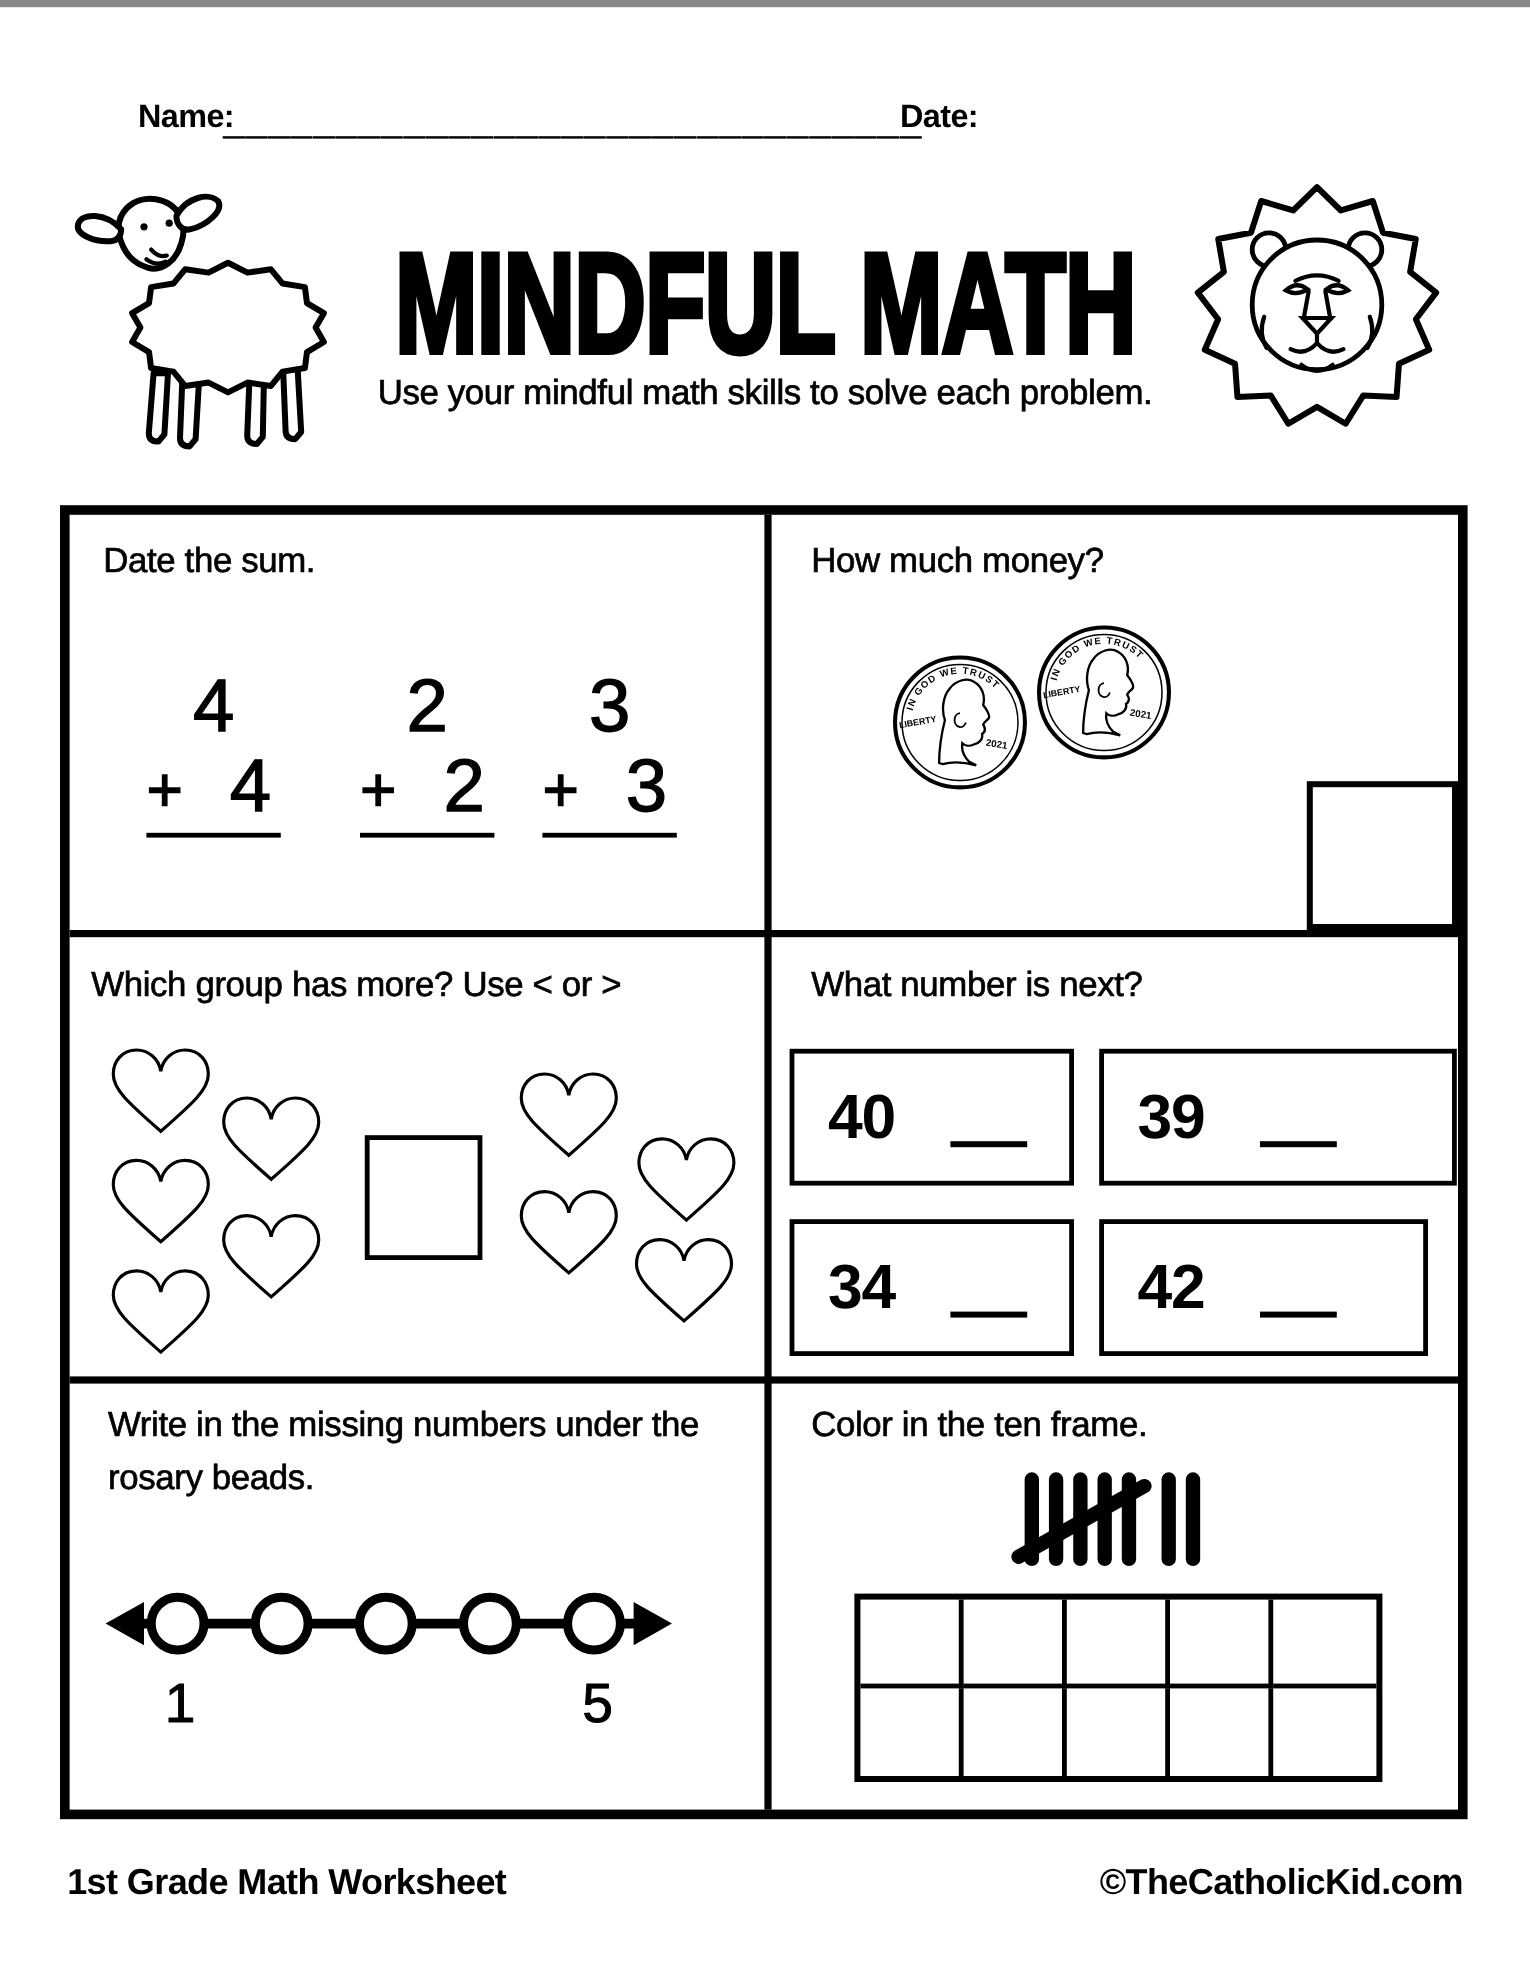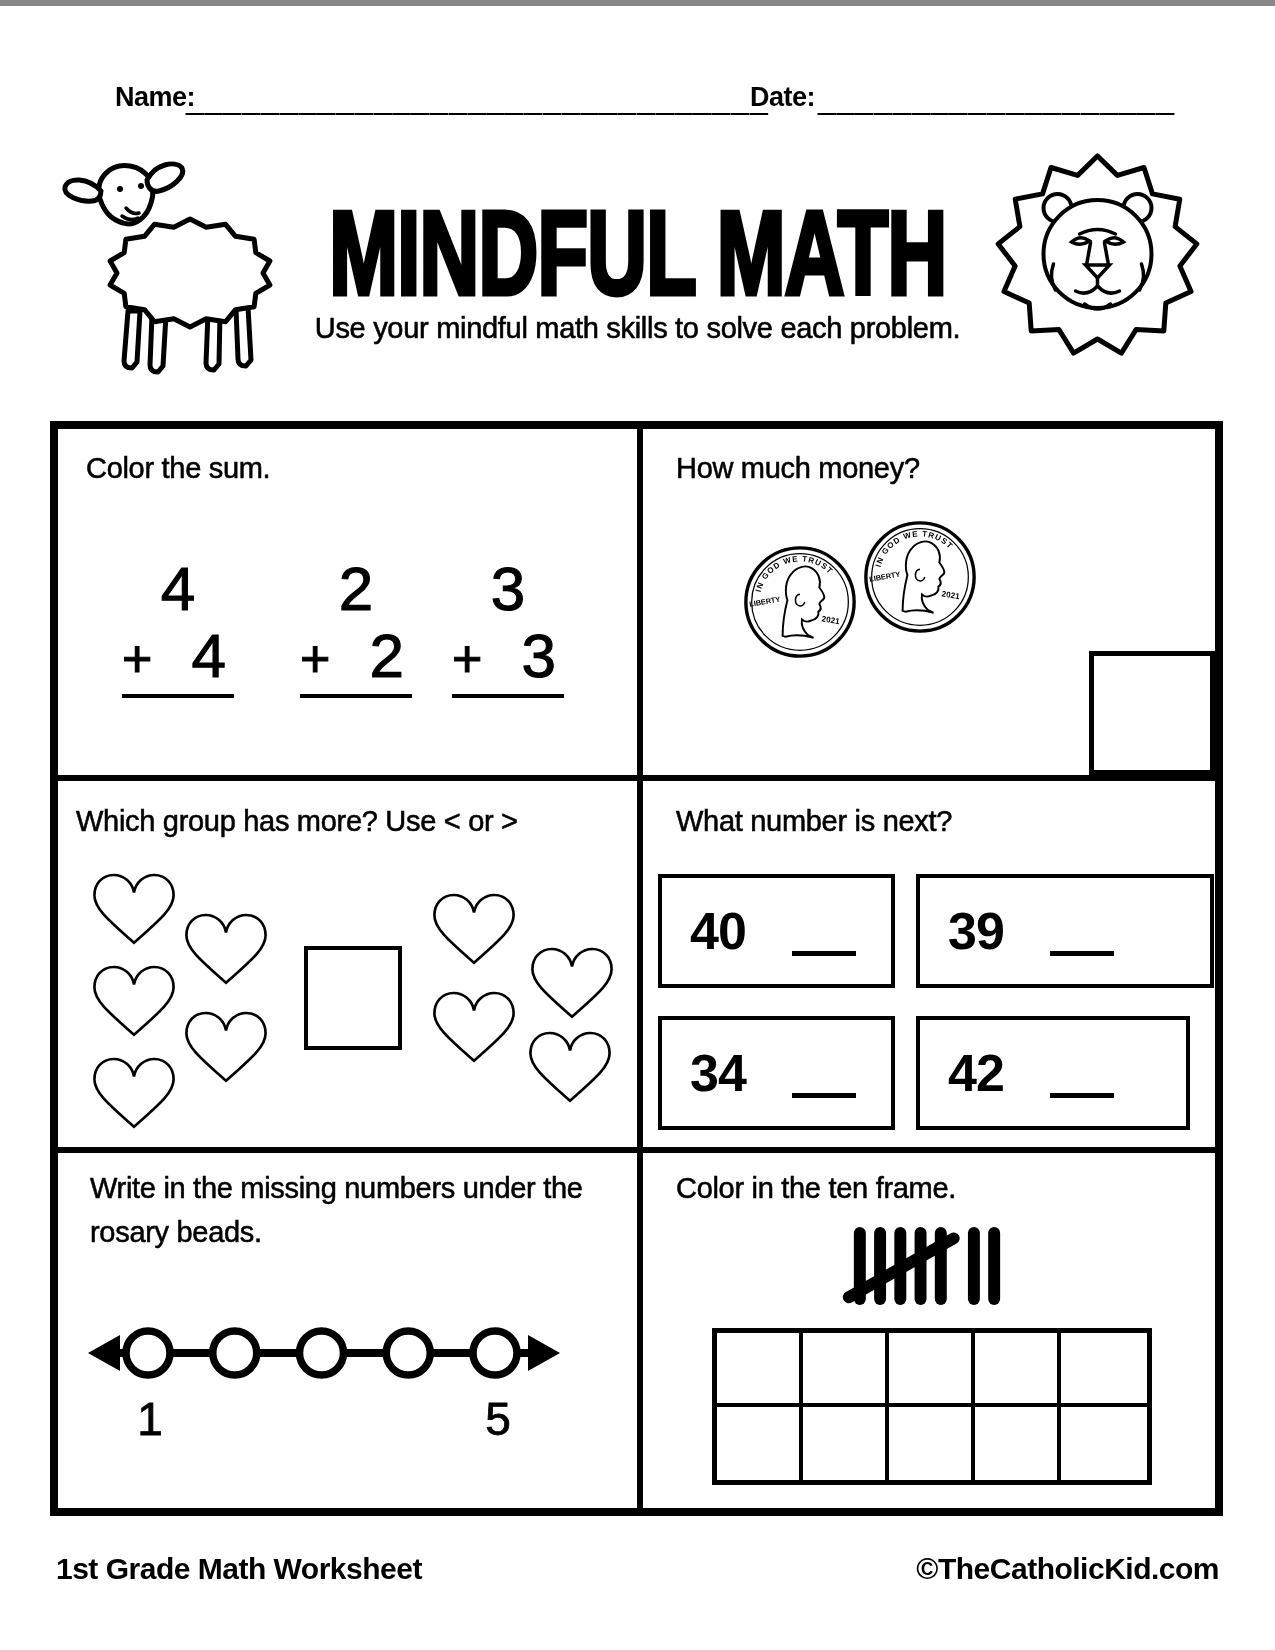--- a/index.html
+++ b/index.html
@@ -77,21 +77,20 @@
 
   <svg width="0" height="0" style="position:absolute">
     <defs>
       <path id="heart-shape" d="M50,30 C48,18 38,10 27,10 C13,10 5,21 5,33 C5,47 18,59 50,87 C82,59 95,47 95,33 C95,21 87,10 73,10 C62,10 52,18 50,30 Z" fill="#fff" stroke="#000" stroke-width="3"></path>
     </defs>
   </svg>
 
   <div class="hdr-label" style="left:115px;top:76px">Name:</div>
   <div class="hdr-line" style="left:186px;top:74px">_______________________________</div>
   <div class="hdr-label" style="left:750px;top:76px">Date:</div>
-  <div class="hdr-line" style="left:818px;top:74px">___________________</div>
 
   <svg class="abs" style="left:40px;top:145px" width="250" height="228" viewBox="0 0 250 228">
     <g fill="#fff" stroke="#000" stroke-width="5" stroke-linejoin="round" stroke-linecap="round">
       <path d="M88,160 L84,210 Q84,217 92,217 L97,211 L100,160 Z"></path>
       <path d="M112,164 L110,214 Q110,221 118,221 L123,215 L126,164 Z"></path>
       <path d="M168,162 L166,212 Q166,219 174,219 L179,213 L180,162 Z"></path>
       <path d="M196,158 L198,208 Q198,215 206,215 L211,209 L208,156 Z"></path>
       <polygon id="lamb-body" points="150.0,68.0 166.2,76.2 185.6,73.3 195.5,85.3 214.1,88.3 215.8,101.6 229.9,110.0 223.0,122.0 229.9,134.0 215.8,142.4 214.1,155.7 195.5,158.7 185.6,170.7 166.2,167.8 150.0,176.0 133.8,167.8 114.4,170.7 104.5,158.7 85.9,155.7 84.2,142.4 70.1,134.0 77.0,122.0 70.1,110.0 84.2,101.6 85.9,88.3 104.5,85.3 114.4,73.3 133.8,76.2"></polygon>
       <path d="M60,48 C54,26 72,12 90,15 C108,18 117,34 111,52 C107,66 95,76 83,72 C70,68 64,60 60,48 Z"></path>
       <path d="M61,40 C48,26 28,26 25,36 C23,45 40,51 52,50 C58,50 61,45 61,40 Z"></path>
@@ -134,21 +133,21 @@
       <path d="M154,118 Q159,132 152,144"></path>
     </g>
   </svg>
 
   <div id="grid">
     <div class="vdiv"></div>
     <div class="hdiv" style="top:346px"></div>
     <div class="hdiv" style="top:718px"></div>
   </div>
 
-  <div class="cell-label" style="left:86px;top:446px">Color the sum.</div>
+  <div class="cell-label" style="left:86px;top:446px">Date the sum.</div>
 
   <div class="add-prob" style="left:122px">
     <div class="add-top">4</div>
     <div class="add-bot">
       <span class="add-sign">+</span>
       <span class="add-num">4</span>
     </div>
     <div class="ans-line"></div>
   </div>
   <div class="add-prob" style="left:300px">

